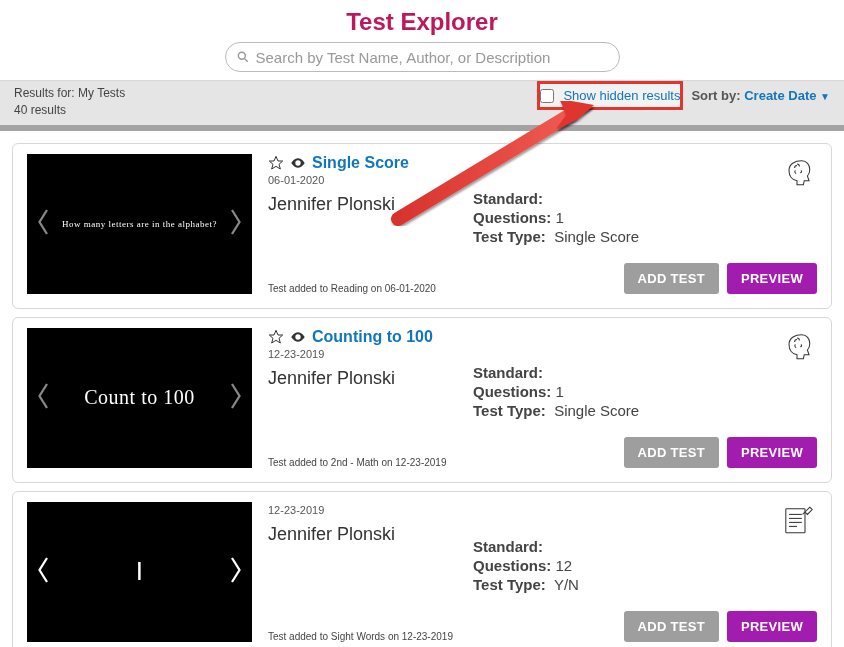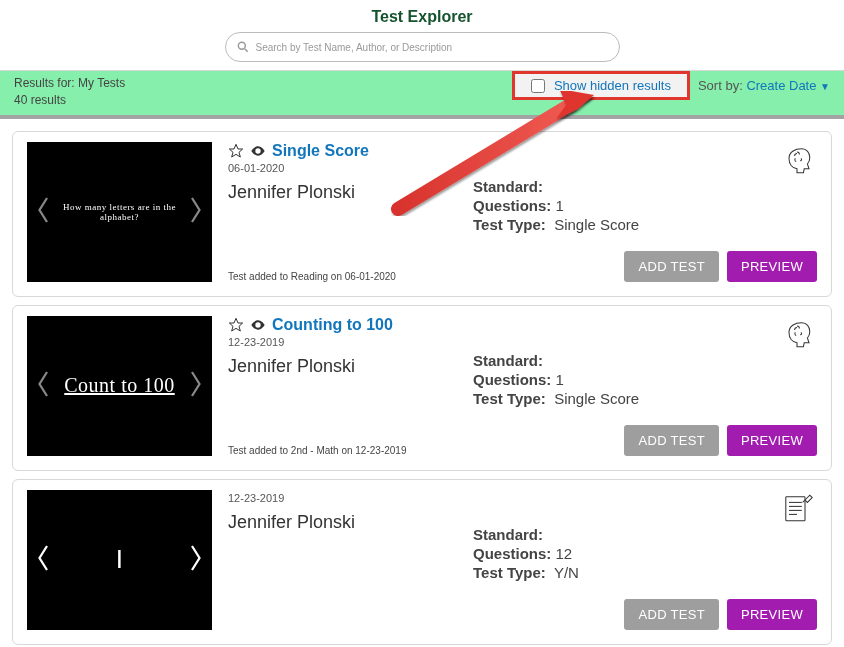--- a/index.html
+++ b/index.html
@@ -4,22 +4,22 @@
 <style>
   * { box-sizing: border-box; margin: 0; padding: 0; }
   body {
     font-family: -apple-system, BlinkMacSystemFont, "Segoe UI", Arial, sans-serif;
     background: #fff;
     color: #333;
     font-size: 13px;
   }
   .page-title {
     text-align: center;
-    color: #14532d;
-    font-size: 16px;
+    color: #be185d;
+    font-size: 24px;
     font-weight: 700;
     padding: 8px 0 6px;
   }
   .search-wrap {
     display: flex;
     justify-content: center;
     padding-bottom: 8px;
   }
   .search-box {
     display: flex;
@@ -29,50 +29,50 @@
     width: 395px;
     height: 30px;
     padding: 0 10px;
     color: #999;
     background: #fff;
   }
   .search-box input {
     border: none;
     outline: none;
     flex: 1;
-    font-size: 10px;
+    font-size: 15px;
     color: #555;
   }
   .search-box input::placeholder { color: #999; }
   .search-icon { width: 14px; height: 14px; margin-right: 6px; }
 
   .results-bar {
-    background: #86efac;
+    background: #e5e5e5;
     border-top: 1px solid #d8d8d8;
-    border-bottom: 4px solid #a3a3a3;
+    border-bottom: 6px solid #a3a3a3;
     padding: 4px 14px 6px;
     display: flex;
     align-items: flex-start;
     justify-content: space-between;
     position: relative;
   }
   .results-left { font-size: 12px; color: #444; line-height: 1.4; }
 
   .annot-layer { position: absolute; right: 14px; top: 0; display: flex; align-items: center; gap: 8px; }
   .show-hidden-box {
     border: 3px solid #e0362e;
-    padding: 4px 16px;
+    padding: 4px 0;
     background: #f2f2f2;
     display: flex;
     align-items: center;
     gap: 9px;
   }
   .show-hidden-box input { width: 14px; height: 14px; }
   .show-hidden-box label { color: #1176bc; font-size: 13px; cursor: pointer; }
-  .sort-by { font-size: 13px; color: #555; }
+  .sort-by { font-size: 13px; color: #555; font-weight: bold; }
   .sort-by .sort-value { color: #1176bc; cursor: pointer; }
   .sort-by .caret { color: #1176bc; font-size: 10px; }
 
   .arrow-annot {
     position: absolute;
     top: 20px;
     left: 390px;
     pointer-events: none;
     z-index: 5;
   }
@@ -82,39 +82,39 @@
     border: 1px solid #d8d8d8;
     border-radius: 6px;
     padding: 10px 14px 14px;
     margin-top: 8px;
     display: flex;
     gap: 16px;
     position: relative;
     background: #fff;
   }
   .thumb {
-    width: 185px;
+    width: 225px;
     height: 140px;
     background: #000;
     color: #fff;
     display: flex;
     align-items: center;
     justify-content: space-between;
     padding: 0 8px;
     font-family: "Segoe Script", "Comic Sans MS", cursive;
     letter-spacing: 0.5px;
     position: relative;
   }
   .thumb-text {
     flex: 1;
     text-align: center;
     font-size: 12px;
     font-weight: 300;
   }
-  .thumb-text.big { font-size: 20px; font-family: "Segoe Script", "Comic Sans MS", cursive; text-decoration: underline; }
+  .thumb-text.big { font-size: 20px; font-family: "Segoe Script", "Comic Sans MS", cursive; }
   .thumb-text.tall { font-size: 26px; font-family: Arial, sans-serif; font-weight: 400; }
   .chev { color: #fff; cursor: pointer; }
   .chev svg { width: 18px; height: 30px; }
 
   .card-main { flex: 1; display: flex; flex-direction: column; }
   .title-row { display: flex; align-items: center; gap: 6px; }
   .title-row .title-link { color: #1176bc; font-size: 16px; font-weight: 600; cursor: pointer; }
   .icon-btn { width: 16px; height: 16px; cursor: pointer; color: #333; }
   .date-line { font-size: 11px; color: #555; margin-top: 2px; }
   .author-line { font-size: 18px; color: #333; margin-top: 8px; }
@@ -130,21 +130,21 @@
     right: 14px;
     bottom: 14px;
     display: flex;
     gap: 8px;
   }
   .btn {
     border: none;
     border-radius: 3px;
     padding: 8px 14px;
     font-size: 13px;
-    font-weight: 400;
+    font-weight: 700;
     color: #fff;
     cursor: pointer;
     letter-spacing: 0.3px;
   }
   .btn-add { background: #9e9e9e; }
   .btn-preview { background: #a21caf; }
 
   .added-line {
     font-size: 10px;
     color: #444;
@@ -294,20 +294,21 @@
             <polyline points="16,4 6,20 16,36"></polyline>
           </svg></span>
       <span class="thumb-text tall">I</span>
       <span class="chev"><svg viewBox="0 0 24 40" fill="none" stroke="#fff" stroke-width="3">
             <polyline points="8,4 18,20 8,36"></polyline>
           </svg></span>
     </div>
     <div class="card-main">
       <div class="date-line">12-23-2019</div>
       <div class="author-line">Jennifer Plonski</div>
+      <div class="added-line">Test added to Sight Words on 12-23-2019</div>
     </div>
     <div class="meta-block">
       <div><b>Standard:</b> <span></span></div>
       <div><b>Questions:</b> <span>12</span></div>
       <div><b>Test Type:</b>&nbsp; <span>Y/N</span></div>
     </div>
     <div class="type-icon">
       <svg width="32" height="32" viewBox="0 0 40 40" fill="none" stroke="#333" stroke-width="1.3">
         <rect x="6" y="6" width="24" height="30" rx="1"></rect>
         <line x1="10" y1="13" x2="26" y2="13"></line>

